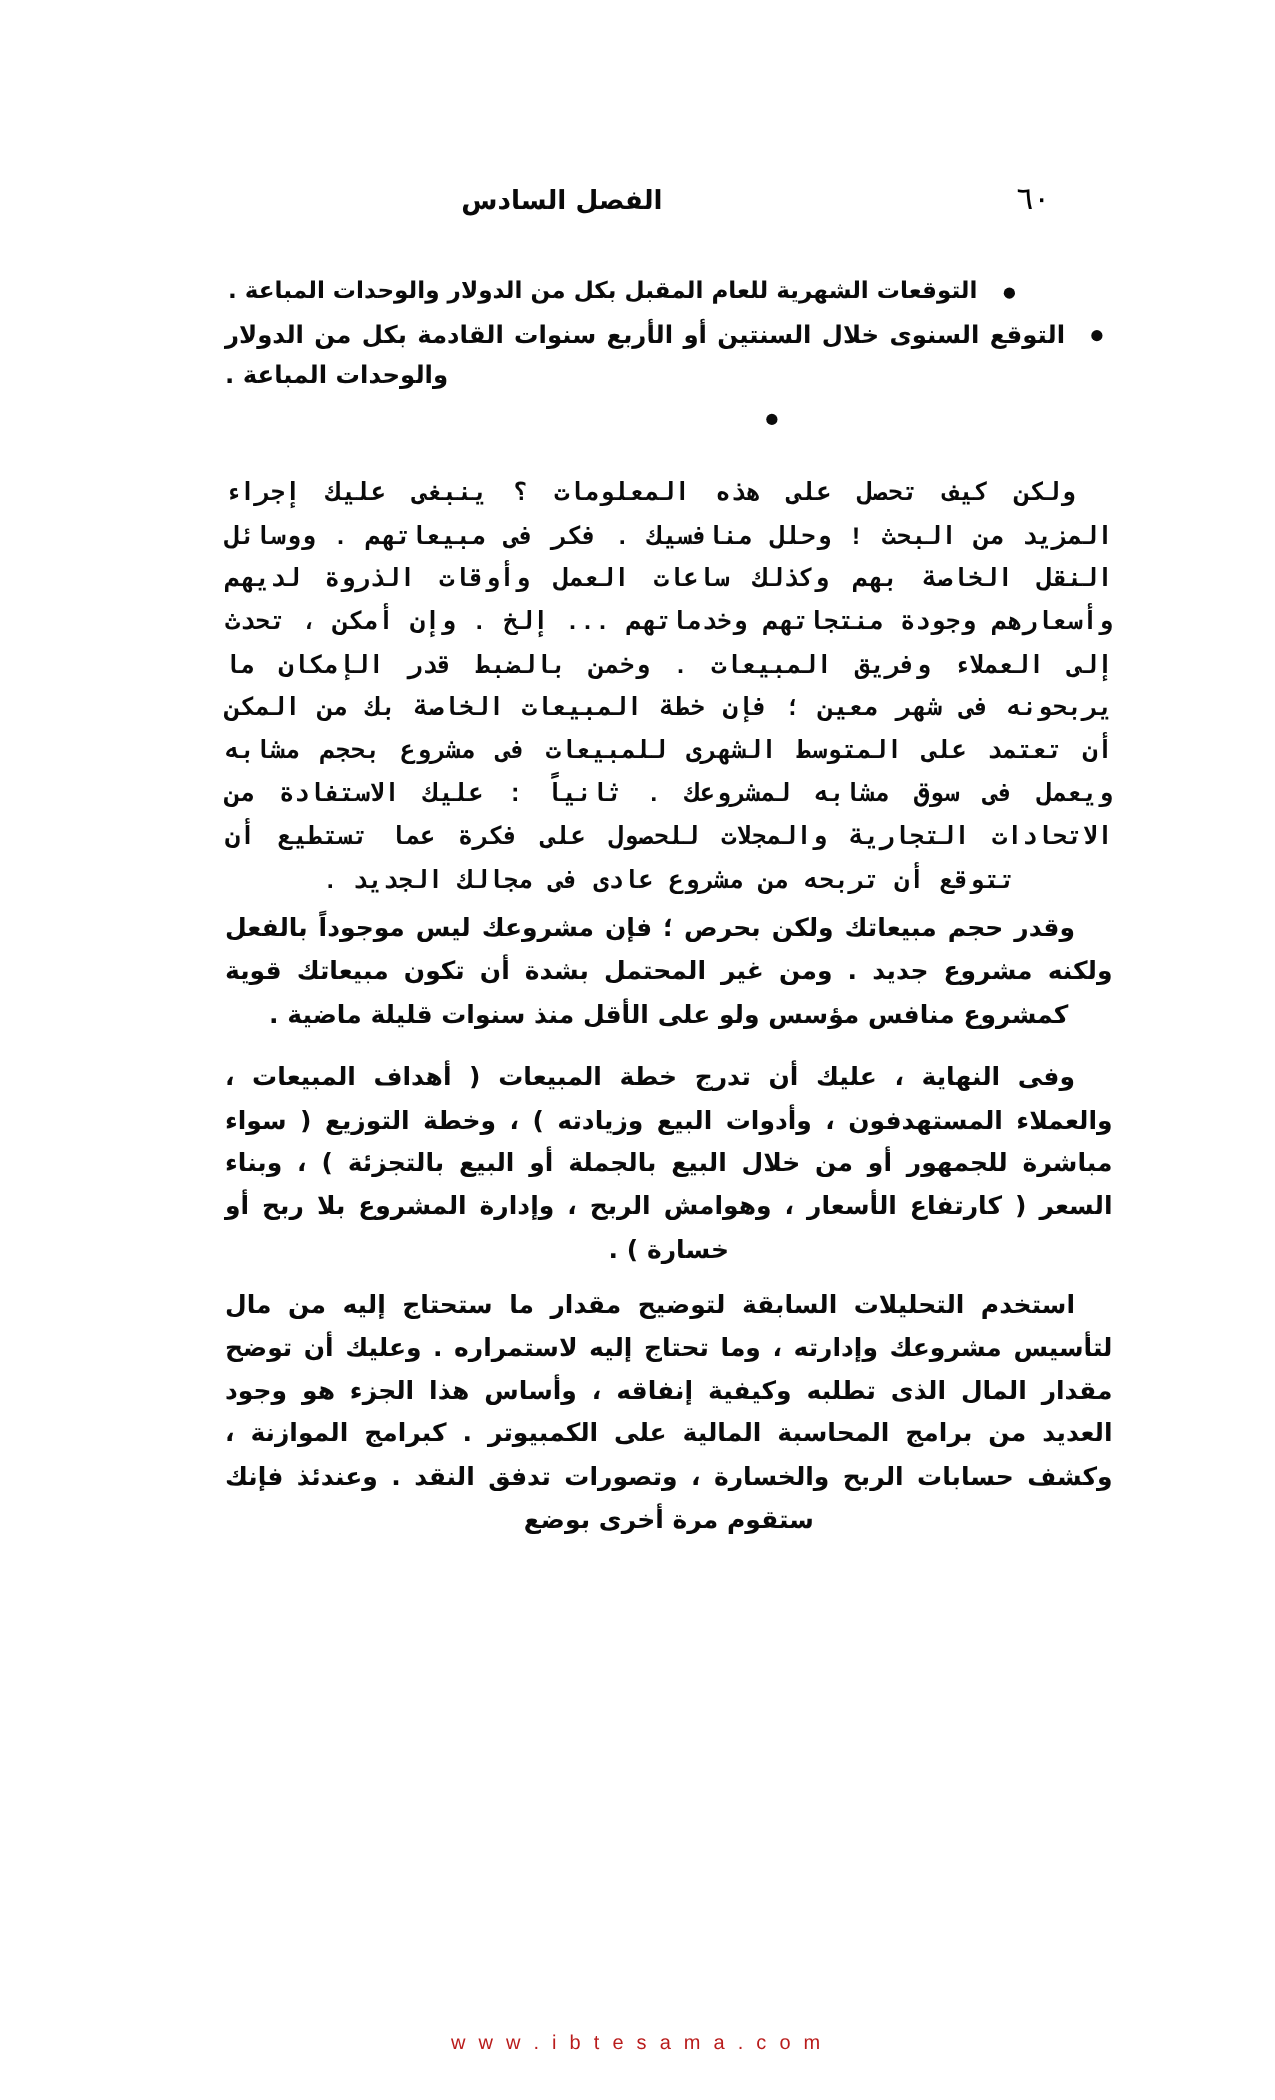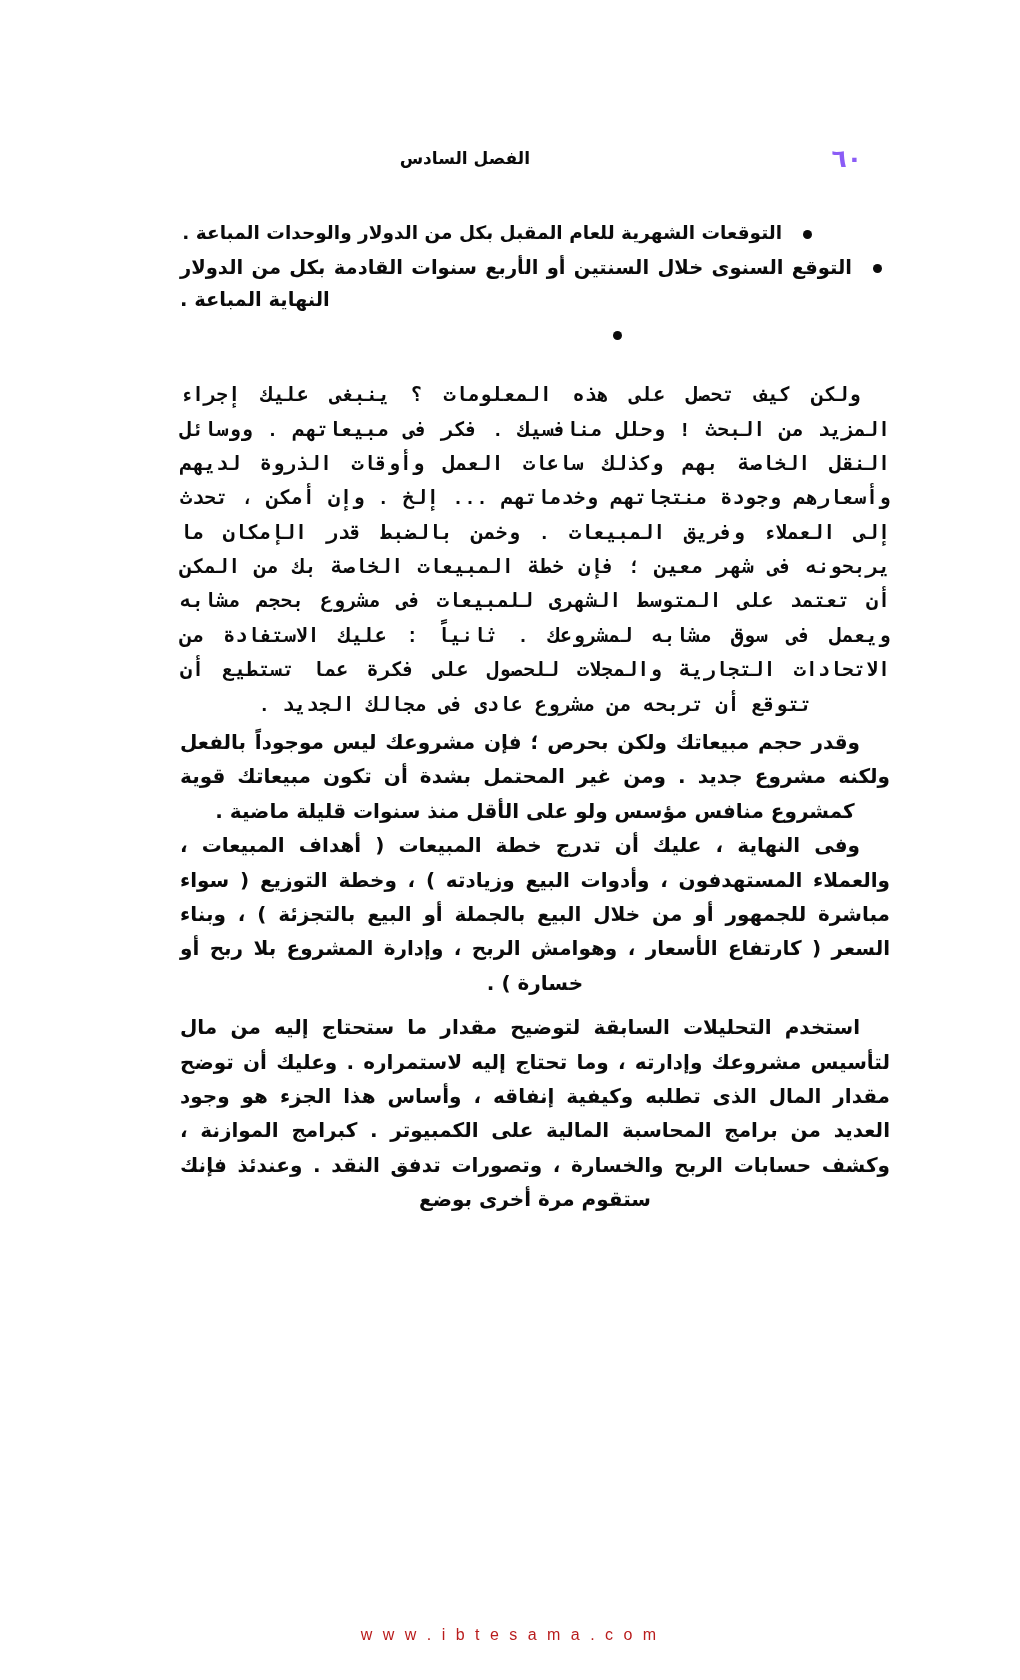--- a/index.html
+++ b/index.html
@@ -25,33 +25,33 @@
     top: 148px;
     left: 0;
     right: 0;
     height: 34px;
     direction: rtl;
   }
   .running-head .chapter-label {
     position: absolute;
     right: 490px;
     top: 0;
-    font-size: 17px;
+    font-size: 21px;
     font-weight: bold;
     color: #0a0a0a;
     letter-spacing: 0px;
     white-space: nowrap;
   }
   .running-head .page-number {
     position: absolute;
-    right: 158px;
+    right: 180px;
     top: -4px;
     font-size: 25px;
-    font-weight: bold;
-    color: #8b5cf6;
+    font-weight: normal;
+    color: #000000;
     white-space: nowrap;
   }
 
   
   .content {
     position: absolute;
     top: 218px;
     right: 130px;
     width: 710px;
     direction: rtl;
@@ -119,21 +119,21 @@
     margin-top: 10px;
   }
   .para.block-1 {
     margin-top: 64px;
     font-family: Liberation Mono, monospace;
   }
   .para.block-2 {
     margin-top: 2px;
   }
   .para.block-3 {
-    margin-top: 0;
+    margin-top: 16px;
   }
 
   
   .section-heading {
     margin-top: 42px;
     margin-bottom: 18px;
     font-size: 25px;
     font-weight: bold;
     text-align: right;
     color: #000000;
@@ -166,21 +166,21 @@
 
   <div class="content">
 
     <ul class="bullet-list">
       <li class="li-1">
         <span class="bullet-dot"></span>
         <span>التوقعات الشهرية للعام المقبل بكل من الدولار والوحدات المباعة .</span>
       </li>
       <li class="li-2">
         <span class="bullet-dot"></span>
-        <span>التوقع السنوى خلال السنتين أو الأربع سنوات القادمة بكل من الدولار النهاية المباعة .</span>
+        <span>التوقع السنوى خلال السنتين أو الأربع سنوات القادمة بكل من الدولار والوحدات المباعة .</span>
       </li>
       <li class="li-3">
         <span class="bullet-dot"></span>
       </li>
     </ul>
 
     <p class="para block-1 indent">ولكن كيف تحصل على هذه المعلومات ؟ ينبغى عليك إجراء المزيد من البحث ! وحلل منافسيك . فكر فى مبيعاتهم . ووسائل النقل الخاصة بهم وكذلك ساعات العمل وأوقات الذروة لديهم وأسعارهم وجودة منتجاتهم وخدماتهم ... إلخ . وإن أمكن ، تحدث إلى العملاء وفريق المبيعات . وخمن بالضبط قدر الإمكان ما يربحونه فى شهر معين ؛ فإن خطة المبيعات الخاصة بك من المكن أن تعتمد على المتوسط الشهرى للمبيعات فى مشروع بحجم مشابه ويعمل فى سوق مشابه لمشروعك . ثانياً : عليك الاستفادة من الاتحادات التجارية والمجلات للحصول على فكرة عما تستطيع أن تتوقع أن تربحه من مشروع عادى فى مجالك الجديد .</p>
 
     <p class="para block-2 indent">وقدر حجم مبيعاتك ولكن بحرص ؛ فإن مشروعك ليس موجوداً بالفعل ولكنه مشروع جديد . ومن غير المحتمل بشدة أن تكون مبيعاتك قوية كمشروع منافس مؤسس ولو على الأقل منذ سنوات قليلة ماضية .</p>
 

